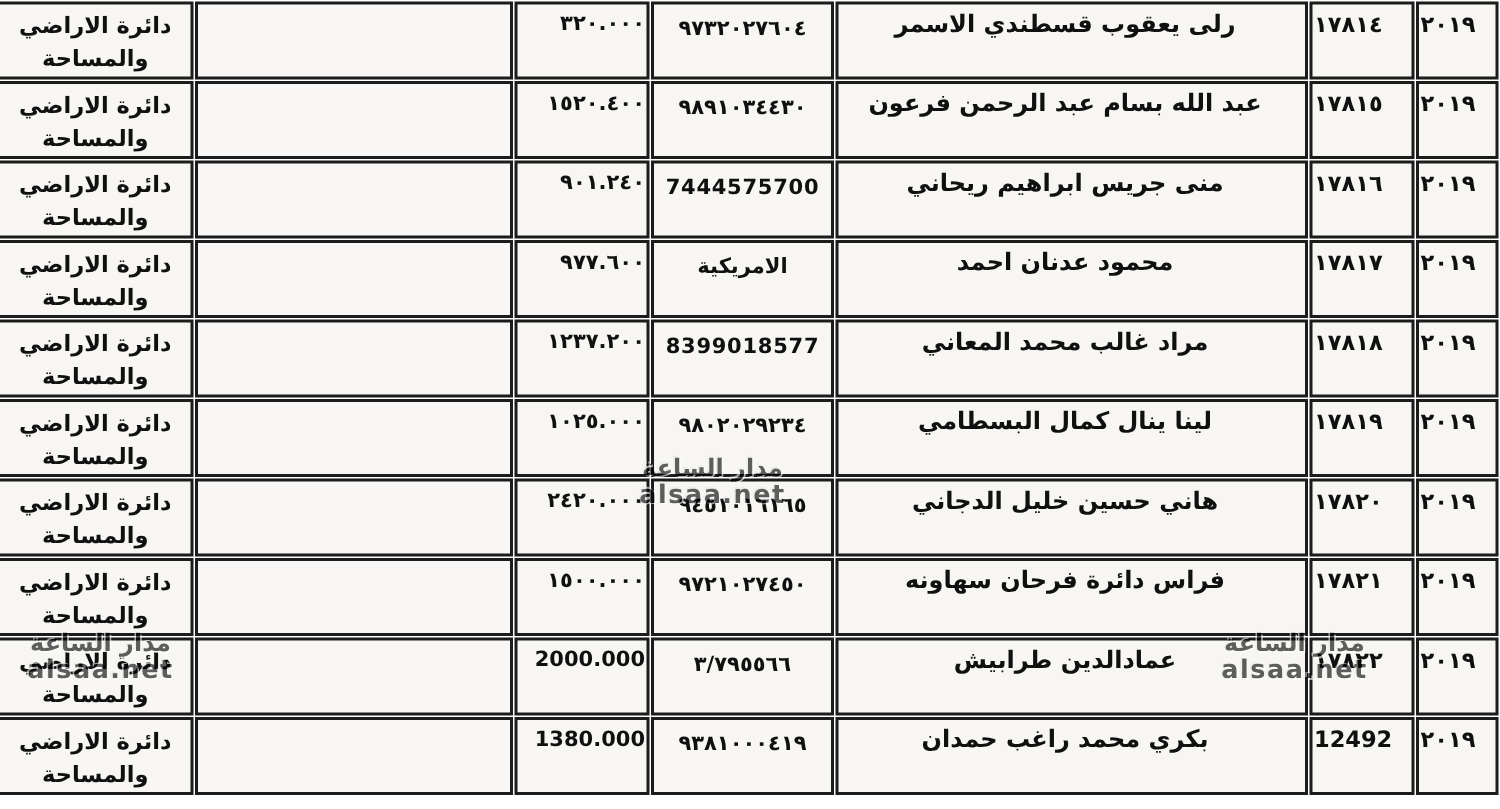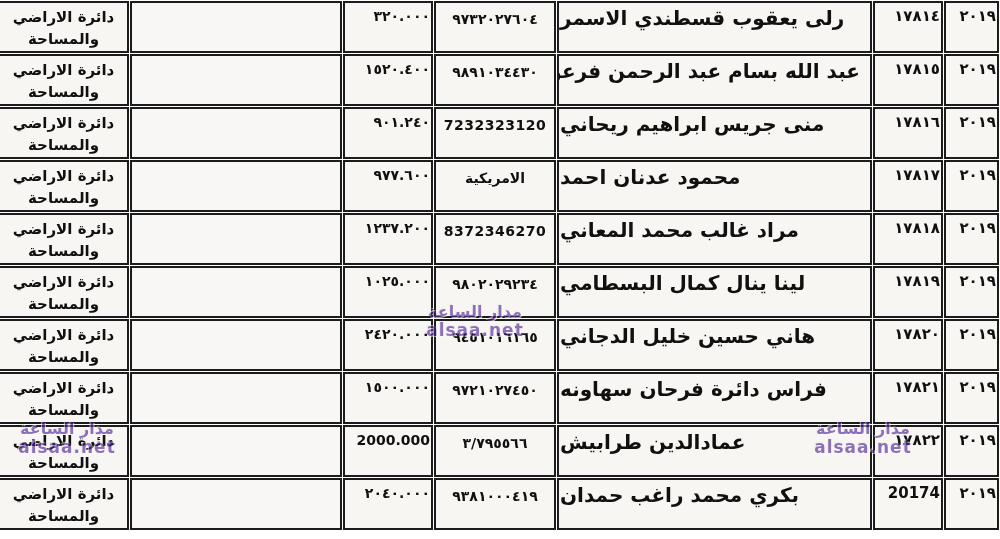--- a/index.html
+++ b/index.html
@@ -28,28 +28,28 @@
     background:#f7f6f3;
     vertical-align:top;
     font-weight:bold;
     color:#101010;
     height:51px;
     box-sizing:border-box;
     overflow:hidden;
     white-space:nowrap;
   }
   td.year-cell, td.serial-cell{
-    text-align:right;
+    text-align:left;
     font-size:15px;
     padding-top:4px;
   }
   td.name-cell{
-    text-align:left;
+    text-align:center;
     padding-right:10px;
-    font-size:20px;
+    font-size:16px;
     padding-top:3px;
   }
   td.natid-cell{
     text-align:center;
     font-size:14px;
     padding-top:8px;
     letter-spacing:0.5px;
   }
   td.amount-cell{
     font-size:14px;
@@ -61,21 +61,21 @@
   td.dept-cell{
     text-align:center;
     font-size:15px;
     line-height:22px;
     padding-top:3px;
   }
   .wm{
     position:absolute;
     width:150px;
     text-align:center;
-    color:#4c1d95;
+    color:#000000;
     opacity:0.62;
     font-weight:bold;
     pointer-events:none;
     text-shadow:1px 1px 0 #ffffff, -1px -1px 0 #e8e8e8;
     z-index:5;
     line-height:1.1;
   }
   .wm .wm-ar{ font-size:16px; display:block; }
   .wm .wm-en{ font-size:17px; display:block; letter-spacing:1px; }
 </style>
@@ -109,39 +109,39 @@
           <td class="name-cell">عبد الله بسام عبد الرحمن فرعون</td>
           <td class="natid-cell">٩٨٩١٠٣٤٤٣٠</td>
           <td class="amount-cell">١٥٢٠.٤٠٠</td>
           <td class="empty-cell"></td>
           <td class="dept-cell"><span>دائرة الاراضي</span><br><span>والمساحة</span></td>
         </tr>
         <tr>
           <td class="year-cell">٢٠١٩</td>
           <td class="serial-cell">١٧٨١٦</td>
           <td class="name-cell">منى جريس ابراهيم ريحاني</td>
-          <td class="natid-cell">7232323120</td>
+          <td class="natid-cell">7444575700</td>
           <td class="amount-cell">٩٠١.٢٤٠</td>
           <td class="empty-cell"></td>
           <td class="dept-cell"><span>دائرة الاراضي</span><br><span>والمساحة</span></td>
         </tr>
         <tr>
           <td class="year-cell">٢٠١٩</td>
           <td class="serial-cell">١٧٨١٧</td>
           <td class="name-cell">محمود عدنان احمد</td>
           <td class="natid-cell">الامريكية</td>
           <td class="amount-cell">٩٧٧.٦٠٠</td>
           <td class="empty-cell"></td>
           <td class="dept-cell"><span>دائرة الاراضي</span><br><span>والمساحة</span></td>
         </tr>
         <tr>
           <td class="year-cell">٢٠١٩</td>
           <td class="serial-cell">١٧٨١٨</td>
           <td class="name-cell">مراد غالب محمد المعاني</td>
-          <td class="natid-cell">8372346270</td>
+          <td class="natid-cell">8399018577</td>
           <td class="amount-cell">١٢٣٧.٢٠٠</td>
           <td class="empty-cell"></td>
           <td class="dept-cell"><span>دائرة الاراضي</span><br><span>والمساحة</span></td>
         </tr>
         <tr>
           <td class="year-cell">٢٠١٩</td>
           <td class="serial-cell">١٧٨١٩</td>
           <td class="name-cell">لينا ينال كمال البسطامي</td>
           <td class="natid-cell">٩٨٠٢٠٢٩٢٣٤</td>
           <td class="amount-cell">١٠٢٥.٠٠٠</td>
@@ -170,24 +170,24 @@
           <td class="year-cell">٢٠١٩</td>
           <td class="serial-cell">١٧٨٢٢</td>
           <td class="name-cell">عمادالدين طرابيش</td>
           <td class="natid-cell">٣/٧٩٥٥٦٦</td>
           <td class="amount-cell">2000.000</td>
           <td class="empty-cell"></td>
           <td class="dept-cell"><span>دائرة الاراضي</span><br><span>والمساحة</span></td>
         </tr>
         <tr>
           <td class="year-cell">٢٠١٩</td>
-          <td class="serial-cell">20174</td>
+          <td class="serial-cell">12492</td>
           <td class="name-cell">بكري محمد راغب حمدان</td>
           <td class="natid-cell">٩٣٨١٠٠٠٤١٩</td>
-          <td class="amount-cell">٢٠٤٠.٠٠٠</td>
+          <td class="amount-cell">1380.000</td>
           <td class="empty-cell"></td>
           <td class="dept-cell"><span>دائرة الاراضي</span><br><span>والمساحة</span></td>
         </tr>
       </tbody>
   </table>
   <div id="wm-layer">
       <div class="wm" style="left: 400px; top: 303px;">
         <span class="wm-ar">مدار الساعة</span>
         <span class="wm-en">alsaa.net</span>
       </div>

